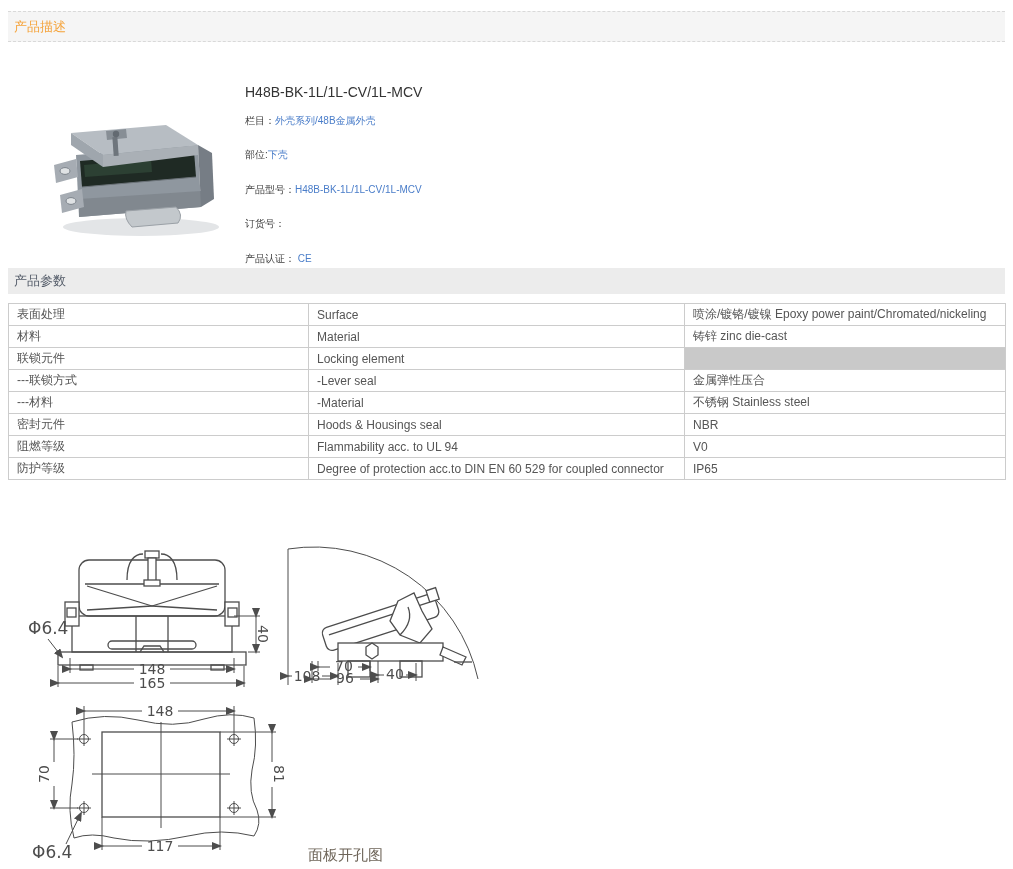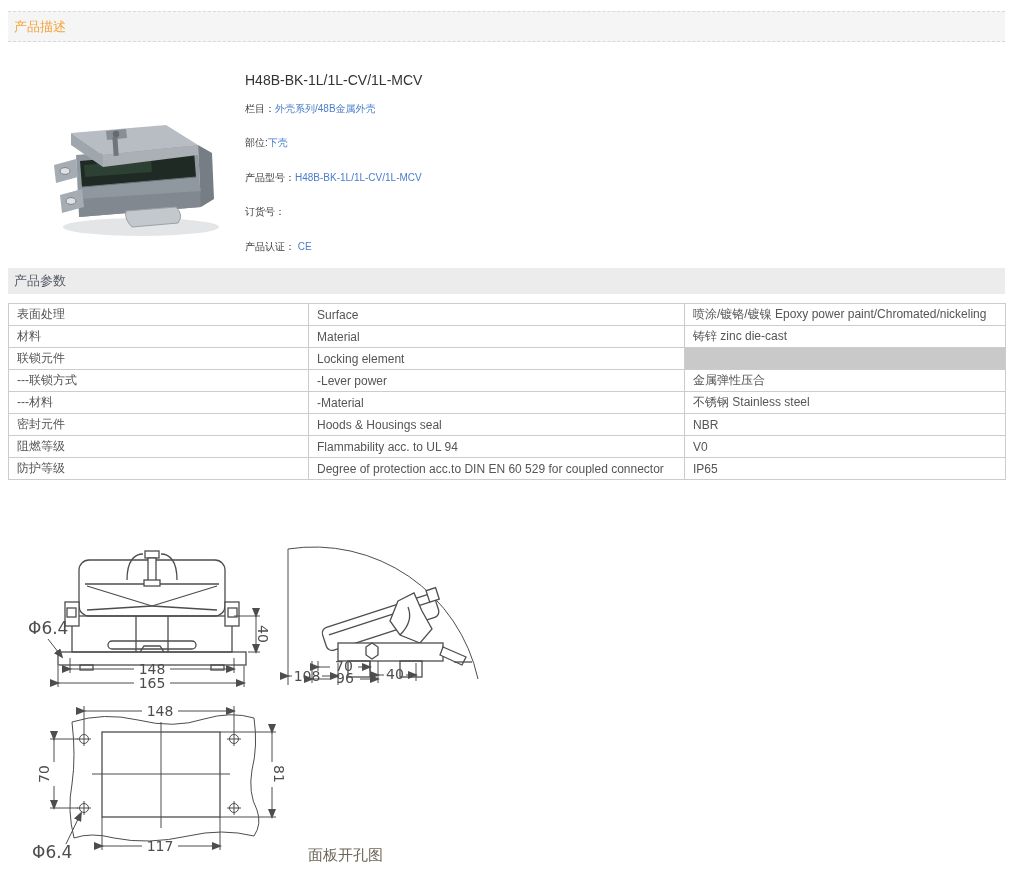--- a/index.html
+++ b/index.html
@@ -15,21 +15,21 @@
   }
   .bar-desc {
     top:11px; height:31px; background:#f5f5f5;
     border-top:1px dashed #d9d9d9; border-bottom:1px dashed #d9d9d9;
     color:#f5a33a;
   }
   .bar-param {
     top:268px; height:26px; background:#ececec; color:#535b68;
   }
   .photo-wrap { position:absolute; left:46px; top:103px; }
-  .details { position:absolute; left:245px; top:72px; width:720px; }
+  .details { position:absolute; left:245px; top:84px; width:720px; }
   .prod-title { font-size:14px; color:#333; }
   .field { position:absolute; left:0; font-size:10px; color:#404040; white-space:nowrap; }
   .f1 { top:30px; } .f2 { top:64px; } .f3 { top:99px; } .f4 { top:133px; } .f5 { top:168px; }
   a.lnk { color:#4a7dc9; text-decoration:none; }
   .ptable {
     position:absolute; left:8px; top:303px; width:997px;
     border-collapse:collapse; font-size:12px; color:#555;
     table-layout:fixed;
   }
   .ptable td {
@@ -123,21 +123,21 @@
         <td>Material</td>
         <td>铸锌 zinc die-cast</td>
       </tr>
       <tr>
         <td>联锁元件</td>
         <td>Locking element</td>
         <td class="shaded"></td>
       </tr>
       <tr>
         <td>---联锁方式</td>
-        <td>-Lever power</td>
+        <td>-Lever seal</td>
         <td>金属弹性压合</td>
       </tr>
       <tr>
         <td>---材料</td>
         <td>-Material</td>
         <td>不锈钢 Stainless steel</td>
       </tr>
       <tr>
         <td>密封元件</td>
         <td>Hoods &amp; Housings seal</td>

